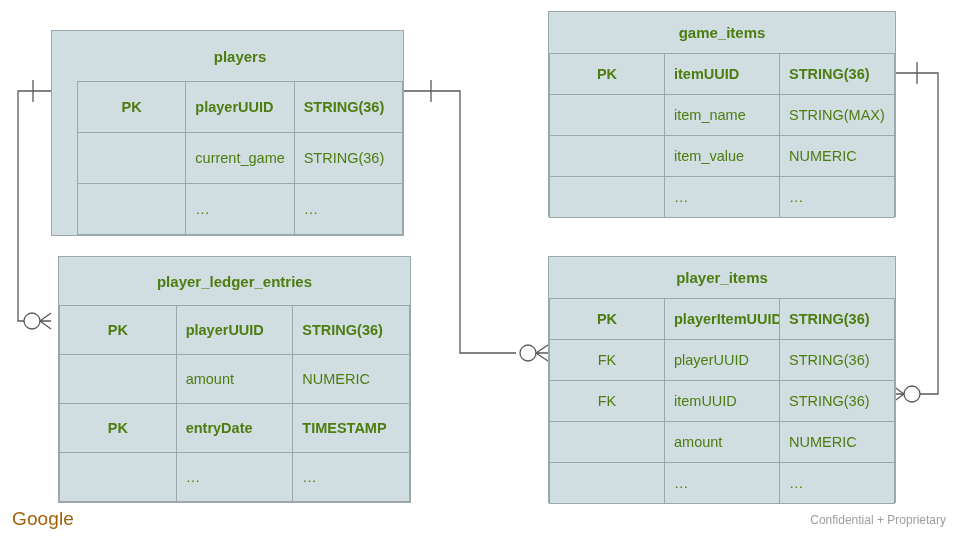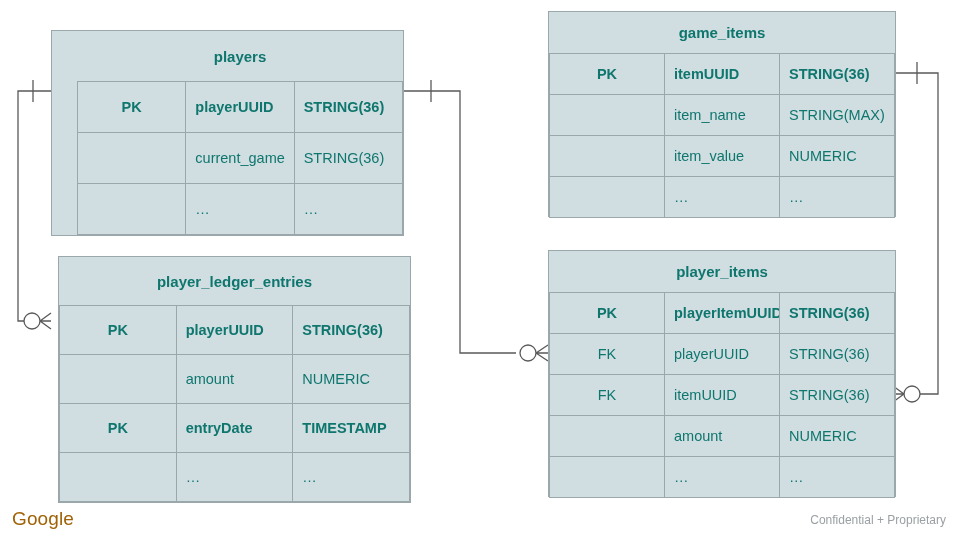--- a/index.html
+++ b/index.html
@@ -44,21 +44,21 @@
     border-collapse: collapse;
     width: 100%;
     height: 100%;
     table-layout: fixed;
   }
   .entity td, .entity th {
     border: 1px solid #9aa8ab;
     background: #d0dee2;
     padding: 0 9px;
     font-size: 14.5px;
-    color: #0f766e;
+    color: #4d7c0f;
     font-weight: normal;
     text-align: left;
     white-space: nowrap;
     overflow: hidden;
     box-sizing: border-box;
   }
   .entity .title-cell {
     border: none;
     border-bottom: 1px solid #9aa8ab;
     text-align: center;
@@ -77,21 +77,21 @@
   .left-entity  .col-type { width: 136px; }
   
   .right-entity .col-key  { width: 44px; }
   .right-entity .col-name { width: 163px; }
   .right-entity .col-type { width: 140px; }
 
   
   #entity-players             { left: 51px;  top: 30px;  width: 353px; height: 206px; padding-left: 25px; }
   #entity-player-ledger       { left: 58px;  top: 256px; width: 353px; height: 247px; }
   #entity-game-items          { left: 548px; top: 11px;  width: 348px; height: 206px; }
-  #entity-player-items        { left: 548px; top: 250px; width: 348px; height: 247px; }
+  #entity-player-items        { left: 548px; top: 256px; width: 348px; height: 247px; }
 
   
   .footer-logo {
     position: absolute;
     left: 12px;
     top: 508px;
     font-size: 19px;
     color: #a16207;
     font-family: "Liberation Sans", sans-serif;
     letter-spacing: 0.1px;

